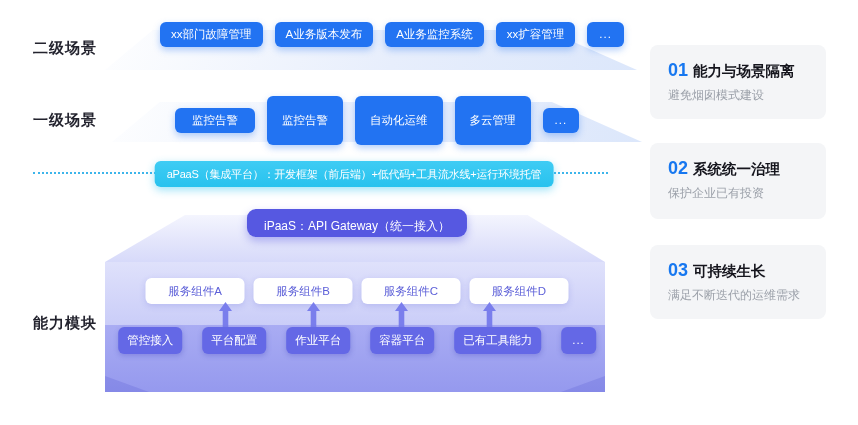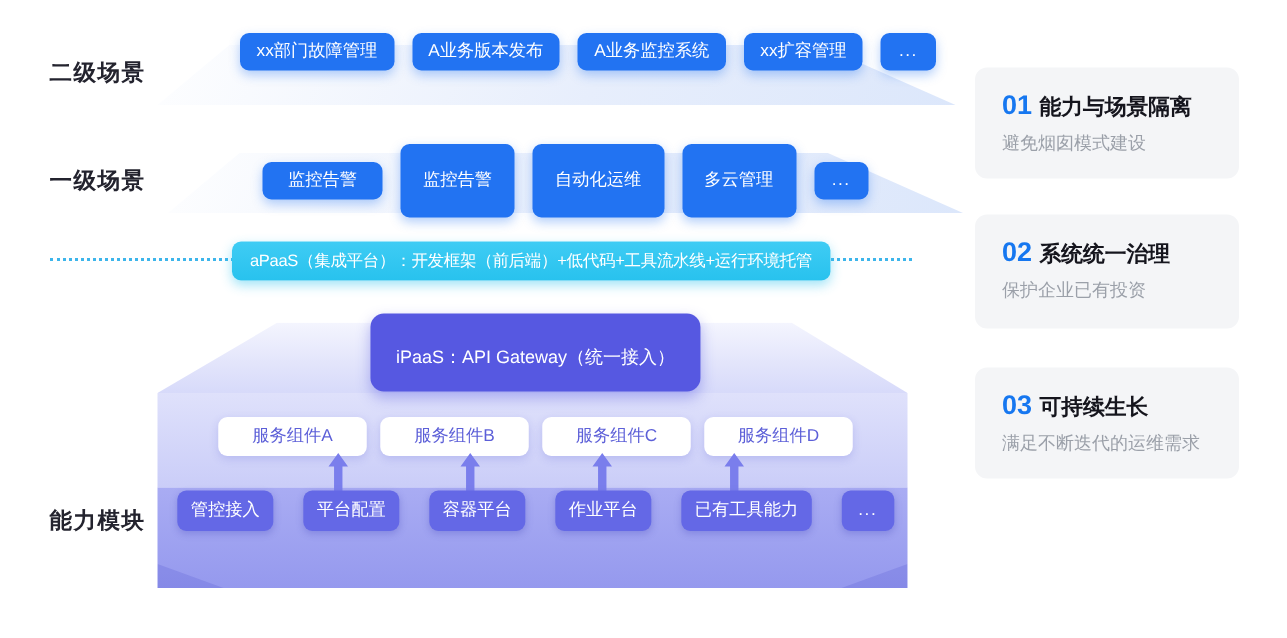--- a/index.html
+++ b/index.html
@@ -25,21 +25,21 @@
     border-top:2px dotted #3db5eb;}
 
   
   .apaas-bar{position:absolute;left:354px;top:161px;transform:translateX(-50%);
     height:26px;line-height:26px;padding:0 12px;background:linear-gradient(#3fccf4,#28c2ee);
     color:#fff;font-size:11px;letter-spacing:-0.2px;border-radius:6px;white-space:nowrap;
     box-shadow:0 3px 8px rgba(40,194,238,0.45);cursor:pointer;}
 
   
   .ipaas-btn{position:absolute;left:357px;top:209px;transform:translateX(-50%);
-    height:20px;line-height:27px;padding:16px 17px;background:#5658e1;color:#fff;
+    height:20px;line-height:27px;padding:4px 17px;background:#5658e1;color:#fff;
     font-size:12px;border-radius:9px;white-space:nowrap;
     box-shadow:0 4px 9px rgba(86,88,225,0.4);cursor:pointer;z-index:3;}
 
   
   .platform-top{position:absolute;left:105px;top:215px;width:500px;height:47px;
     clip-path:polygon(16% 0,84.5% 0,100% 100%,0 100%);
     background:linear-gradient(to bottom,#f4f5fe 0%,#e2e4fb 60%,#d7dafa 100%);}
   .platform-body{position:absolute;left:105px;top:262px;width:500px;height:63px;
     background:linear-gradient(#dfe1fb,#cacdf8);}
   .platform-band{position:absolute;left:105px;top:325px;width:500px;height:67px;
@@ -73,21 +73,21 @@
   .card-title{font-size:14.5px;font-weight:700;color:#15151d;white-space:nowrap;}
   .card-subtitle{margin-left:0;margin-top:6px;font-size:12px;color:#9ba0a9;white-space:nowrap;}
 </style>
 </head>
 <body>
 
 <div class="canvas">
 
   <div class="tier-label" style="top:39px;">二级场景</div>
   <div class="tier-label" style="top:111px;">一级场景</div>
-  <div class="tier-label" style="top:314px;margin-top:24px;">能力模块</div>
+  <div class="tier-label" style="top:314px;">能力模块</div>
 
   <div class="scene-band band-1"></div>
   <div class="scene-band band-2"></div>
 
   <div class="btn-row" style="left:160px;top:22px;">
     <div class="blue-btn">xx部门故障管理</div>
     <div class="blue-btn">A业务版本发布</div>
     <div class="blue-btn">A业务监控系统</div>
     <div class="blue-btn">xx扩容管理</div>
     <div class="blue-btn more">...</div>
@@ -139,22 +139,22 @@
     <div class="arrow-cell">
       <svg width="14" height="38" viewBox="0 0 14 38">
           <path d="M7 0 L13.5 9 H9.8 V29 H13.5 L7 38 L0.5 29 H4.2 V9 H0.5 Z" fill="#7a7eec"></path>
         </svg>
     </div>
   </div>
 
   <div class="tool-row">
     <div class="purple-btn">管控接入</div>
     <div class="purple-btn">平台配置</div>
+    <div class="purple-btn">作业平台</div>
     <div class="purple-btn">容器平台</div>
-    <div class="purple-btn">作业平台</div>
     <div class="purple-btn">已有工具能力</div>
     <div class="purple-btn more">...</div>
   </div>
 
   <div class="card card-1">
     <div class="card-line1">
       <span class="card-number">01</span>
       <span class="card-title">能力与场景隔离</span>
     </div>
     <div class="card-subtitle">避免烟囱模式建设</div>

